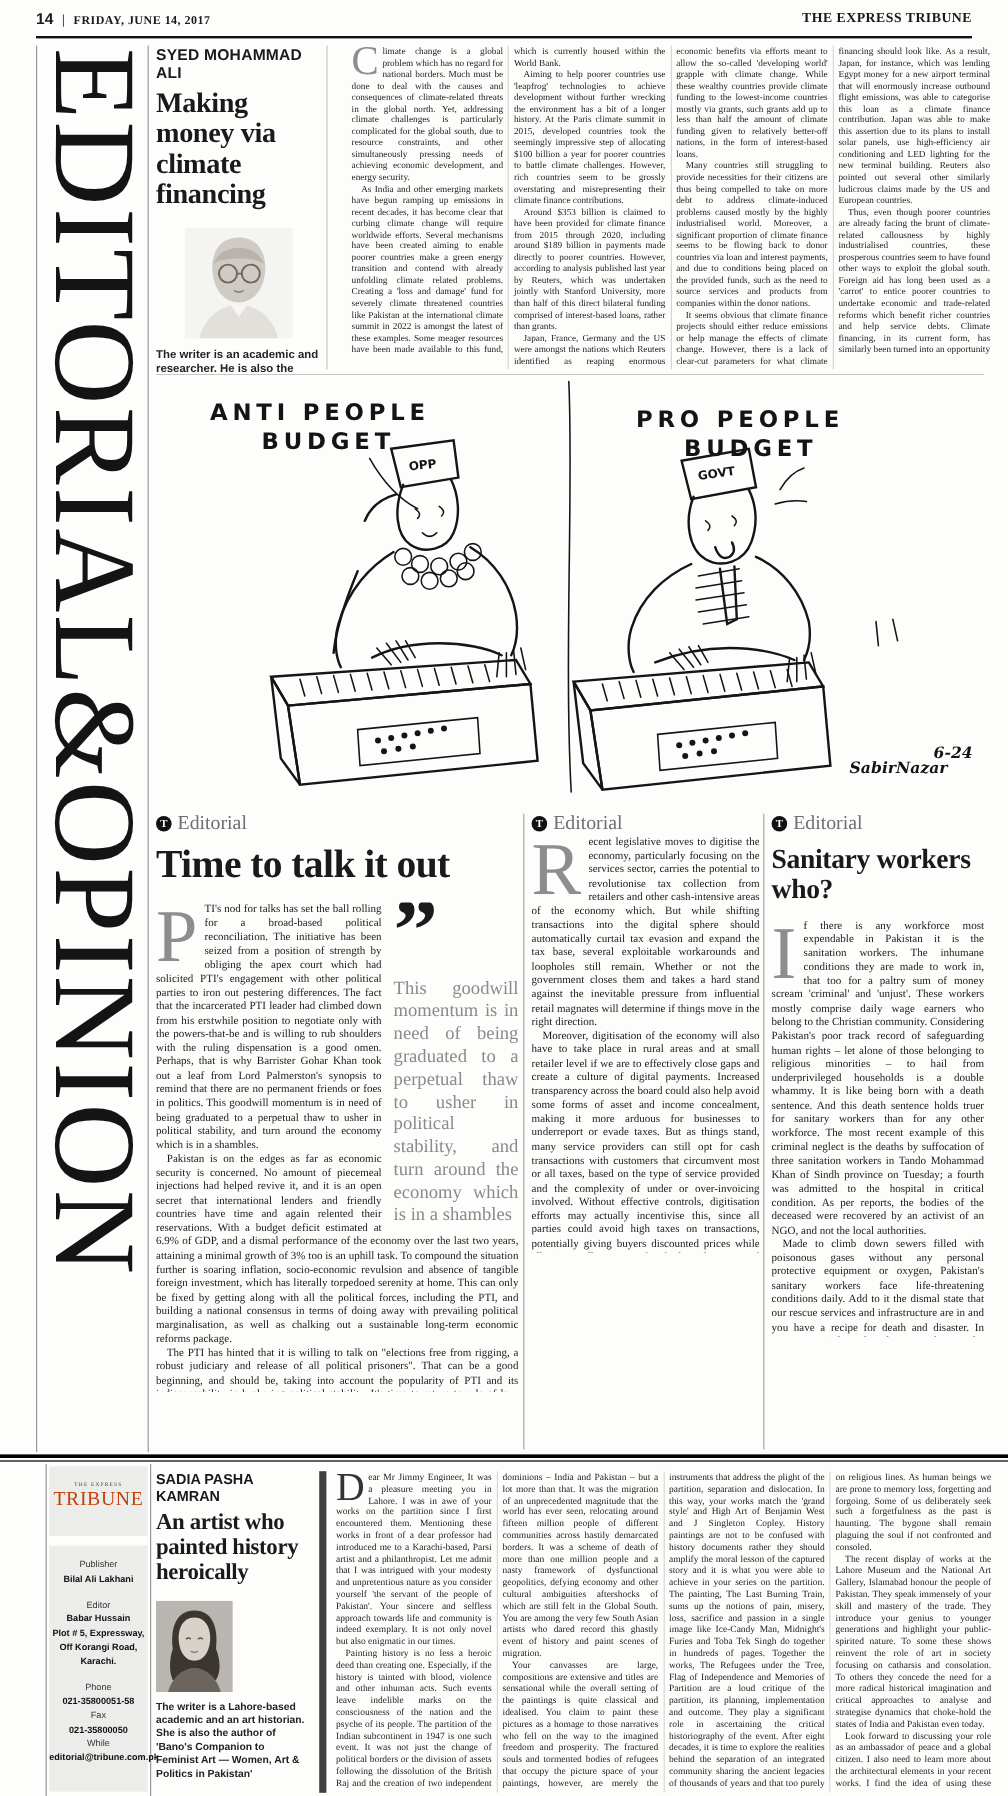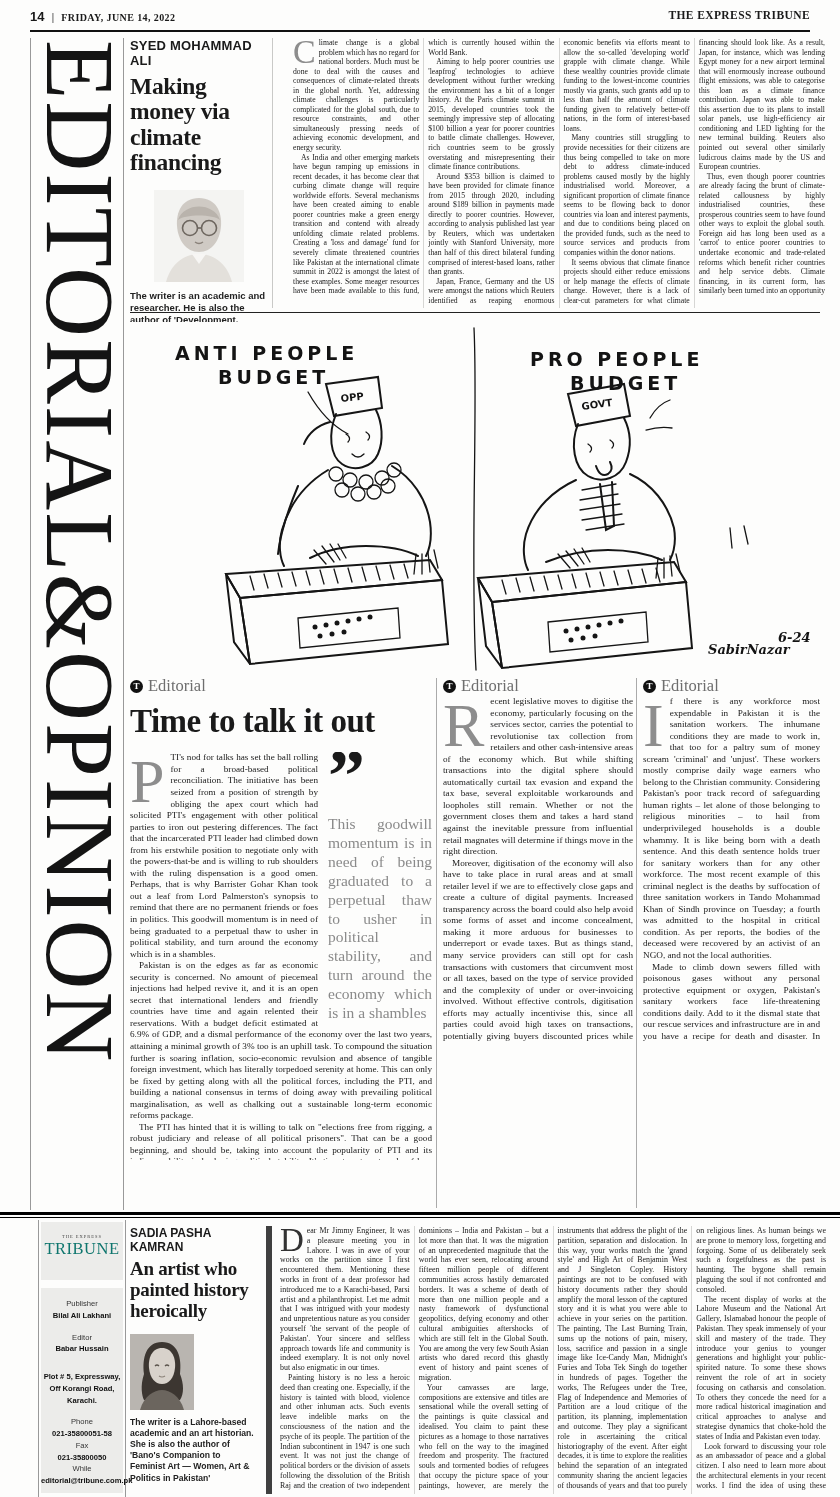--- a/index.html
+++ b/index.html
@@ -26,21 +26,21 @@
   .op-bio{margin-top:8px;font:bold 9.5px/1.3 "Liberation Sans",sans-serif;color:#222;}
   .vline-op{position:absolute;left:272px;top:38px;height:270px;border-left:1px solid #c9c9c7;}
   .op-body{position:absolute;left:293px;top:38px;width:532px;height:270px;overflow:hidden;
            column-count:4;column-gap:9px;column-rule:1px solid #d6d6d4;
            font:7.7px/9.55px "Liberation Serif",serif;text-align:justify;}
   .op-body p{margin:0;}
   .op-body p + p{text-indent:8px;}
   .op-body .dropcap::first-letter{float:left;font-size:34px;line-height:26px;padding:1px 3px 0 0;color:#8d8d8d;}
   .rule-under-top{position:absolute;left:130px;top:312px;width:690px;border-top:1px solid #222;}
   
-  .cartoon{position:absolute;left:130px;top:322px;width:690px;height:352px;background:#fdfdfc;}
+  .cartoon{position:absolute;left:130px;top:312px;width:690px;height:352px;background:#fdfdfc;}
   .cartoon svg{display:block;}
   .ct-label{font-family:"DejaVu Sans",sans-serif;font-weight:bold;font-size:19px;letter-spacing:4px;fill:#141414;}
   .ct-small{font-family:"DejaVu Sans",sans-serif;font-weight:bold;font-size:10px;fill:#141414;}
   .ct-sig{font-family:"DejaVu Serif",serif;font-style:italic;font-weight:bold;font-size:13px;fill:#141414;}
   
   .eds{position:absolute;left:130px;top:676px;width:690px;height:534px;}
   .ed-kicker{font:16.5px "Liberation Serif",serif;color:#6e6e6e;display:flex;align-items:center;gap:5px;}
   .roundel{display:inline-block;width:13px;height:13px;border-radius:50%;background:#111;color:#fff;
            font:bold 9px/13px "Liberation Serif",serif;text-align:center;}
   .ed1{position:absolute;left:0;top:0;width:302px;height:534px;}
@@ -60,26 +60,26 @@
   .pullquote{float:right;width:104px;margin:4px 0 6px 10px;font:15.5px/1.22 "Liberation Serif",serif;color:#8a8a8a;}
   .pq-mark{font:bold 74px/0.55 "Liberation Serif",serif;color:#1a1a1a;display:block;margin-bottom:18px;}
   
   .section-divider{position:absolute;left:0;top:1212px;width:840px;height:2px;
                    border-top:3px solid #000;border-bottom:1px solid #000;}
   
   .mast-rail{position:absolute;left:38px;top:1220px;width:86px;height:277px;
              border-left:1px solid #999;border-right:1px solid #999;}
   .mast-logo{position:absolute;left:2px;top:2px;width:82px;height:58px;background:#ececea;text-align:center;}
   .mast-logo .brand-top{font:4.5px "Liberation Serif",serif;letter-spacing:1px;color:#444;padding-top:12px;}
-  .mast-logo .brand{font:16.5px "Liberation Serif",serif;letter-spacing:.5px;color:#0f766e;text-align:center;}
+  .mast-logo .brand{font:16.5px "Liberation Serif",serif;letter-spacing:.5px;color:#c2410c;text-align:center;}
   .mast-info{position:absolute;left:2px;top:68px;width:82px;height:205px;background:#ececea;
              font-family:"Liberation Sans",sans-serif;font-size:7.6px;line-height:1.55;text-align:center;color:#333;}
   .mast-info .lbl{margin-top:10px;}
   .mast-info .val{font-weight:bold;color:#111;}
-  .mast-info .addr{margin-top:16px;font-weight:bold;color:#111;}
+  .mast-info .addr{font-weight:bold;color:#111;}
   
   .lt-left{position:absolute;left:130px;top:1226px;width:128px;height:271px;overflow:hidden;}
   .lt-byline{font:bold 12px "Liberation Sans",sans-serif;}
   .lt-head{margin-top:5px;font:600 19px/1.1 "Liberation Serif",serif;letter-spacing:-.3px;}
   .lt-photo{margin-top:12px;display:block;}
   .lt-bio{margin-top:7px;font:bold 8.6px/1.3 "Liberation Sans",sans-serif;color:#222;}
   .lt-body{position:absolute;left:266px;top:1226px;width:546px;height:268px;overflow:hidden;
            border-left:6px solid #404040;padding-left:8px;
            column-count:4;column-gap:9px;column-rule:1px solid #d6d6d4;
            font:7.9px/9.8px "Liberation Serif",serif;text-align:justify;}
@@ -90,21 +90,21 @@
   .ink-thin{stroke:#151515;fill:none;stroke-width:1.3;stroke-linecap:round;}
 </style>
 </head>
 <body>
 
 <div class="page">
 
   <div class="topbar">
     <span class="pageno">14</span>
     <span class="sep">|</span>
-    <span class="date">FRIDAY, JUNE 14, 2022</span>
+    <span class="date">FRIDAY, JUNE 14, 2017</span>
     <span class="paper">THE EXPRESS TRIBUNE</span>
   </div>
   <div class="topbar-rule"></div>
 
   <div class="side-rail">
     <div class="side-title">EDITORIAL&amp;OPINION</div>
   </div>
 
   <div class="op-left">
     <div class="op-byline">SYED MOHAMMAD ALI</div>
@@ -274,20 +274,21 @@
           <p class="dropcap">Recent legislative moves to digitise the economy, particularly focusing on the services sector, carries the potential to revolutionise tax collection from retailers and other cash-intensive areas of the economy which. But while shifting transactions into the digital sphere should automatically curtail tax evasion and expand the tax base, several exploitable workarounds and loopholes still remain. Whether or not the government closes them and takes a hard stand against the inevitable pressure from influential retail magnates will determine if things move in the right direction.</p>
           <p>Moreover, digitisation of the economy will also have to take place in rural areas and at small retailer level if we are to effectively close gaps and create a culture of digital payments. Increased transparency across the board could also help avoid some forms of asset and income concealment, making it more arduous for businesses to underreport or evade taxes. But as things stand, many service providers can still opt for cash transactions with customers that circumvent most or all taxes, based on the type of service provided and the complexity of under or over-invoicing involved. Without effective controls, digitisation efforts may actually incentivise this, since all parties could avoid high taxes on transactions, potentially giving buyers discounted prices while allowing sellers to make higher than normal profits.</p>
         </div>
     </div>
 
     <div class="ed3">
       <div class="ed-kicker">
         <span class="roundel">T</span>
         <span>Editorial</span>
       </div>
+      <div class="ed-head">Sanitary workers who?</div>
       <div class="ed-body">
           <p class="dropcap">If there is any workforce most expendable in Pakistan it is the sanitation workers. The inhumane conditions they are made to work in, that too for a paltry sum of money scream 'criminal' and 'unjust'. These workers mostly comprise daily wage earners who belong to the Christian community. Considering Pakistan's poor track record of safeguarding human rights – let alone of those belonging to religious minorities – to hail from underprivileged households is a double whammy. It is like being born with a death sentence. And this death sentence holds truer for sanitary workers than for any other workforce. The most recent example of this criminal neglect is the deaths by suffocation of three sanitation workers in Tando Mohammad Khan of Sindh province on Tuesday; a fourth was admitted to the hospital in critical condition. As per reports, the bodies of the deceased were recovered by an activist of an NGO, and not the local authorities.</p>
           <p>Made to climb down sewers filled with poisonous gases without any personal protective equipment or oxygen, Pakistan's sanitary workers face life-threatening conditions daily.  Add to it the dismal state that our rescue services and infrastructure are in and you have a recipe for death and disaster. In some cases, it has taken days – not hours – for their bodies to be recovered. The most infamous of these cases was of 31-year-old Babar Masih's whose body was found 12 days after he was swept away in a flash surge while cleaning a sewer in Karachi. These workers risk their health and lives to perform a job that is essential yet grossly undervalued and ignored by authorities. The lack of proper equipment and safety measures is not only a blatant disregard for their well-being but also a stark reminder of the systemic inequalities and neglect that persist in our society.</p>
         </div>
     </div>
   </div>
 
   <div class="section-divider"></div>
 
   <div class="mast-rail">

